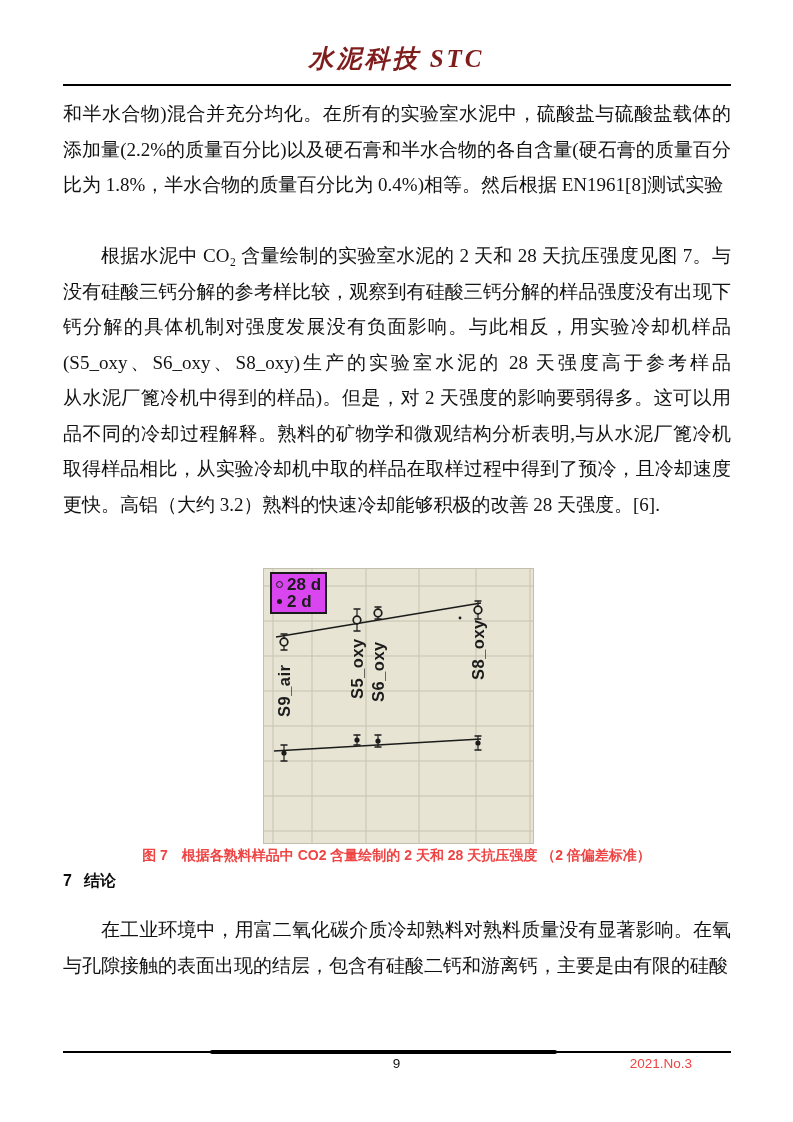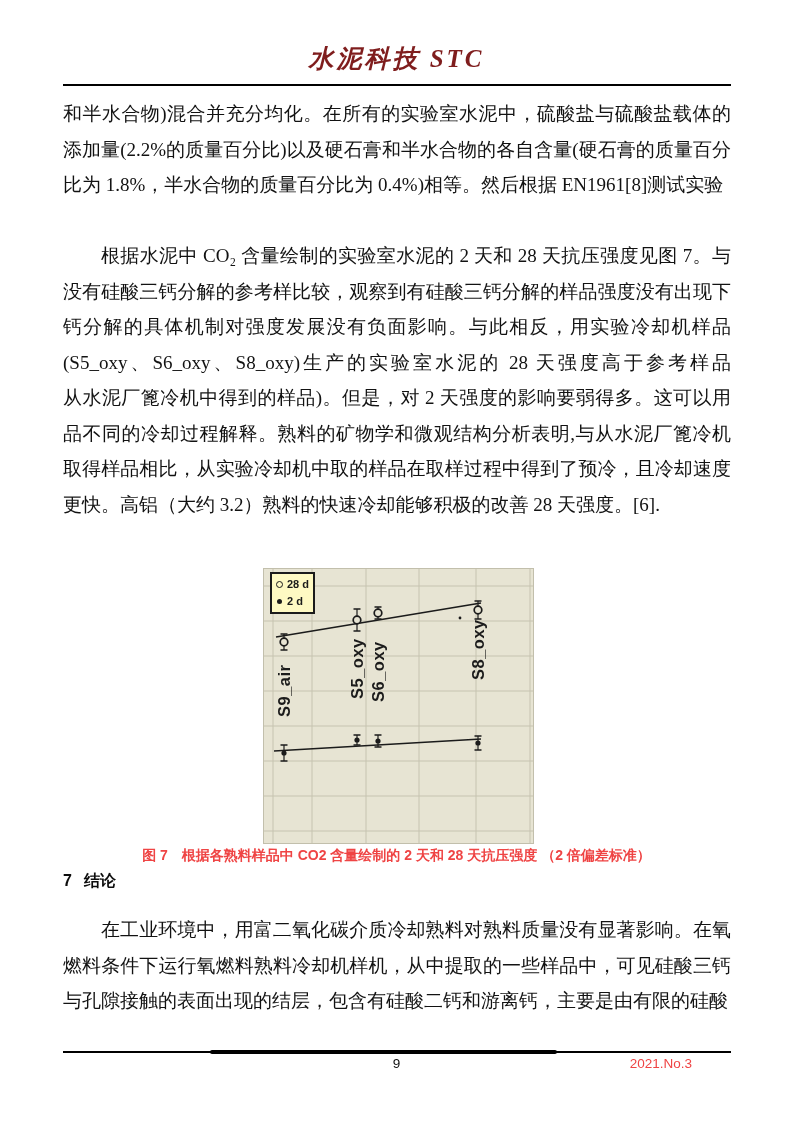--- a/index.html
+++ b/index.html
@@ -11,23 +11,23 @@
   .header-rule{position:absolute;top:84px;left:63px;width:668px;height:2px;background:#000;}
   
   .textcol{position:absolute;left:63px;width:668px;font-size:19px;color:#121212;}
   .textcol .tl{height:35.5px;line-height:35.5px;text-align:justify;text-align-last:justify;overflow:hidden;}
   .textcol .tl:last-child{text-align-last:left;}
   .indent-first .tl:first-child{text-indent:38px;}
   
   .figure{position:absolute;left:263px;top:568px;width:269px;height:274px;
           background:#e7e4d3;border:1px solid #c2bfac;box-sizing:content-box;}
   .figure svg{display:block;}
-  .legend{position:absolute;left:6px;top:3px;background:#fef9c3;border:2px solid #1b1b1b;
+  .legend{position:absolute;left:6px;top:3px;background:#d946ef;border:2px solid #1b1b1b;
           padding:2px 4px 2px 4px;font-family:"Liberation Sans","DejaVu Sans",sans-serif;
-          font-size:11px;font-weight:bold;color:#1b1b1b;line-height:17px;}
+          font-size:17px;font-weight:bold;color:#1b1b1b;line-height:17px;}
   .legend-row{display:flex;align-items:center;white-space:nowrap;}
   .mk-open{display:inline-block;width:7px;height:7px;border:1.6px solid #1b1b1b;border-radius:50%;
            margin-right:4px;box-sizing:border-box;background:transparent;}
   .mk-dot{display:inline-block;width:5px;height:5px;border-radius:50%;background:#1b1b1b;margin:1px 5px 1px 1px;}
   
   .caption{position:absolute;top:847px;left:0;width:100%;text-align:center;
     font-family:"Liberation Sans","DejaVu Sans",sans-serif;font-size:14px;font-weight:bold;color:#ef4444;}
   .heading{position:absolute;top:871px;left:63px;font-family:"Liberation Sans","DejaVu Sans",sans-serif;
     font-size:16px;font-weight:bold;color:#0d0d0d;}
   .heading .hnum{margin-right:12px;}
@@ -132,21 +132,20 @@
   </div>
 
   <div class="caption">图 7　根据各熟料样品中 CO2 含量绘制的 2 天和 28 天抗压强度 （2 倍偏差标准）</div>
 
   <div class="heading">
     <span class="hnum">7</span><span>结论</span>
   </div>
 
   <div class="textcol indent-first" style="top:912px">
       <div class="tl">在工业环境中，用富二氧化碳介质冷却熟料对熟料质量没有显著影响。在氧</div>
-      <div class="tl">燃料条件下运行氧燃料熟料冷却机样机，从中提取的一些样品中，可见硅酸三钙</div>
       <div class="tl">与孔隙接触的表面出现的结层，包含有硅酸二钙和游离钙，主要是由有限的硅酸</div>
     </div>
 
   <div class="footer-rule"></div>
   <div class="footer-page">9</div>
   <div class="footer-issue">2021.No.3</div>
 
 </div>
 
 </body></html>

